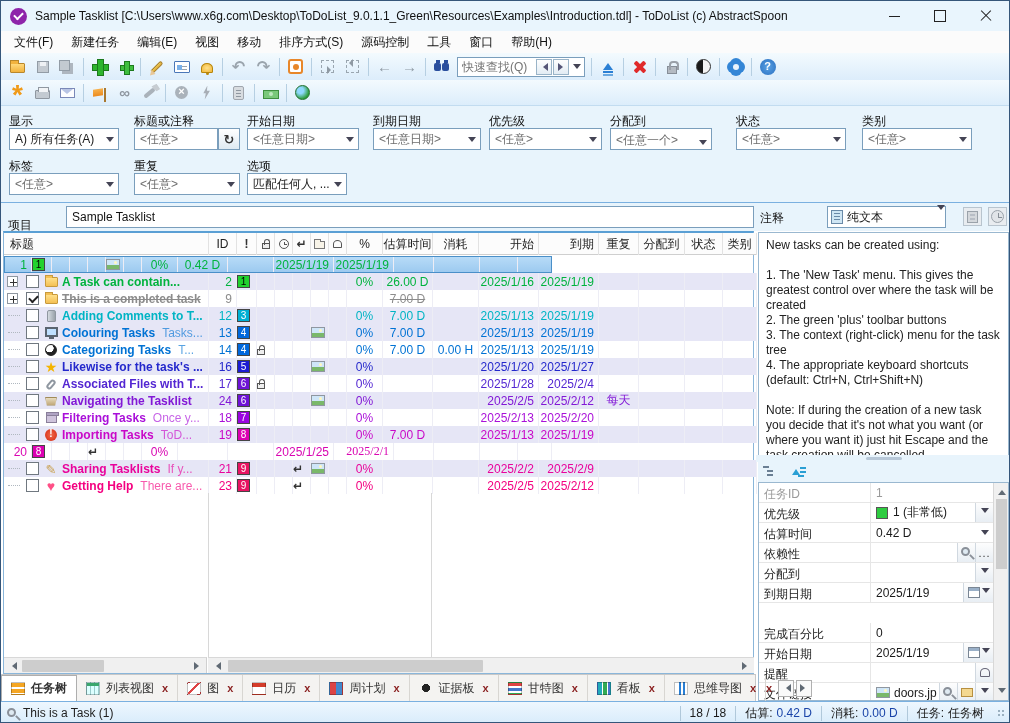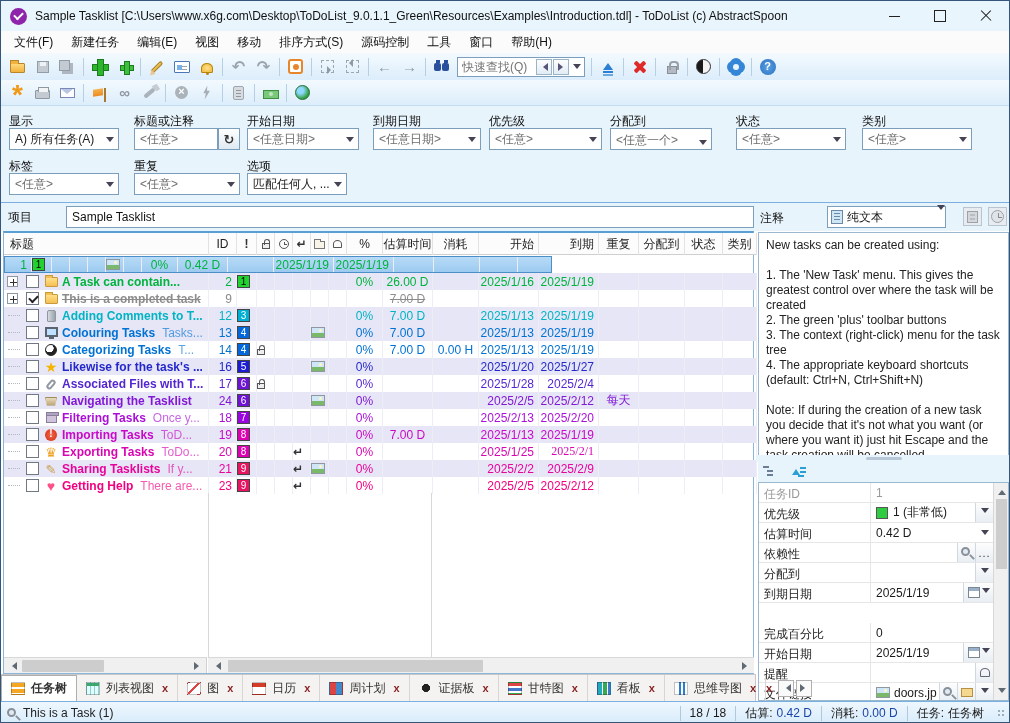--- a/index.html
+++ b/index.html
@@ -102,21 +102,21 @@
   .flabel { position:absolute; font-size:12px; color:#111; }
   .fcombo { position:absolute; height:22px; background:#fff; border:1px solid #7a9ebc; display:flex; align-items:center; padding-left:5px; }
   .fcombo .val { flex:1; white-space:nowrap; overflow:hidden; font-size:12px; }
   .fcombo .muted { color:#6e6e6e; }
   .fcombo .chev { width:16px; display:flex; justify-content:center; flex:0 0 auto; }
   .frefresh { position:absolute; width:22px; height:22px; border:1px solid #7a9ebc; background:linear-gradient(#fff,#dfeaf2); display:flex; align-items:center; justify-content:center; }
   .frefresh::before { content:"↻"; font-size:13px; color:#333; font-weight:bold; }
 
   
   .projectrow { position:absolute; left:0; top:202px; width:1008px; height:28px; background:#e8f4fc; }
-  .plabel { position:absolute; left:7px; top:6px; }
+  .plabel { position:absolute; left:7px; top:14px; }
   .pinput { position:absolute; left:65px; top:3px; width:688px; height:22px; border:1px solid #7a9ebc; font-size:12px; padding-left:5px; font-family:inherit; color:#111; background:#fff; }
   .clabel { position:absolute; left:759px; top:7px; }
   .fmtcombo { position:absolute; left:826px; top:3px; width:119px; height:22px; background:#fff; border:1px solid #7a9ebc; display:flex; align-items:center; padding-left:3px; }
   .noteicon { width:12px; height:14px; background:#cfe6f4; border:1px solid #6a8aa8; position:relative; margin-right:4px; flex:0 0 auto; }
   .noteicon::before { content:""; position:absolute; left:2px; top:2px; width:6px; height:1px; background:#6a8aa8; box-shadow:0 3px 0 #6a8aa8,0 6px 0 #6a8aa8; }
   .fmtcombo .val { flex:1; font-size:12px; }
   .minibtn { position:absolute; top:4px; width:19px; height:19px; border:1px solid #b8c4ce; background:#e8ecf0; display:flex; align-items:center; justify-content:center; }
   .mb-calc { width:11px; height:12px; background:#d4d8dc; border:1px solid #9aa2aa; position:relative; }
   .mb-calc::before { content:""; position:absolute; left:2px; top:2px; width:5px; height:2px; background:#b8bec6; box-shadow:0 4px 0 #b8bec6; }
   .mb-clock { width:13px; height:13px; border:1px solid #9aa2aa; border-radius:50%; position:relative; background:#e0e4e8; }
@@ -842,28 +842,20 @@
           <div class="tcell al-c" style="width: 50px; color: rgb(201, 8, 200);">7.00 D</div>
           <div class="tcell al-c" style="width: 46px;"></div>
           <div class="tcell al-r" style="width: 60px; color: rgb(201, 8, 200);">2025/1/13</div>
           <div class="tcell al-r" style="width: 60px; color: rgb(201, 8, 200);">2025/1/19</div>
           <div class="tcell al-c" style="width: 40px;"></div>
           <div class="tcell al-c" style="width: 46px;"></div>
           <div class="tcell al-c" style="width: 38px;"></div>
           <div class="tcell al-c" style="width: 34px;"></div>
         </div>
         <div class="trow" style="top: 210px;">
-          <div class="tcell titlecell" style="width: 205px;">
-            <span class="dotline"></span>
-            <span class="cbox"></span>
-            <span class="ricon">
-              <span class="ic crown-icon"></span>
-            </span>
-            <span class="ttext"><span class="ttitle" style="color: rgb(217, 5, 178);">Exporting Tasks</span><span class="tsub" style="color: rgb(217, 5, 178);">ToDo...</span></span>
-          </div>
           <div class="tcell al-c" style="width: 28px; color: rgb(217, 5, 178); justify-content: flex-end; padding-right: 4px;">20</div>
           <div class="tcell" style="width: 20px;">
             <span class="pribox" style="background: rgb(220, 0, 178);">8</span>
           </div>
           <div class="tcell" style="width: 18px;"></div>
           <div class="tcell" style="width: 18px;"></div>
           <div class="tcell" style="width: 18px;">
             <span class="ic h-return"></span>
           </div>
           <div class="tcell" style="width: 18px;"></div>

